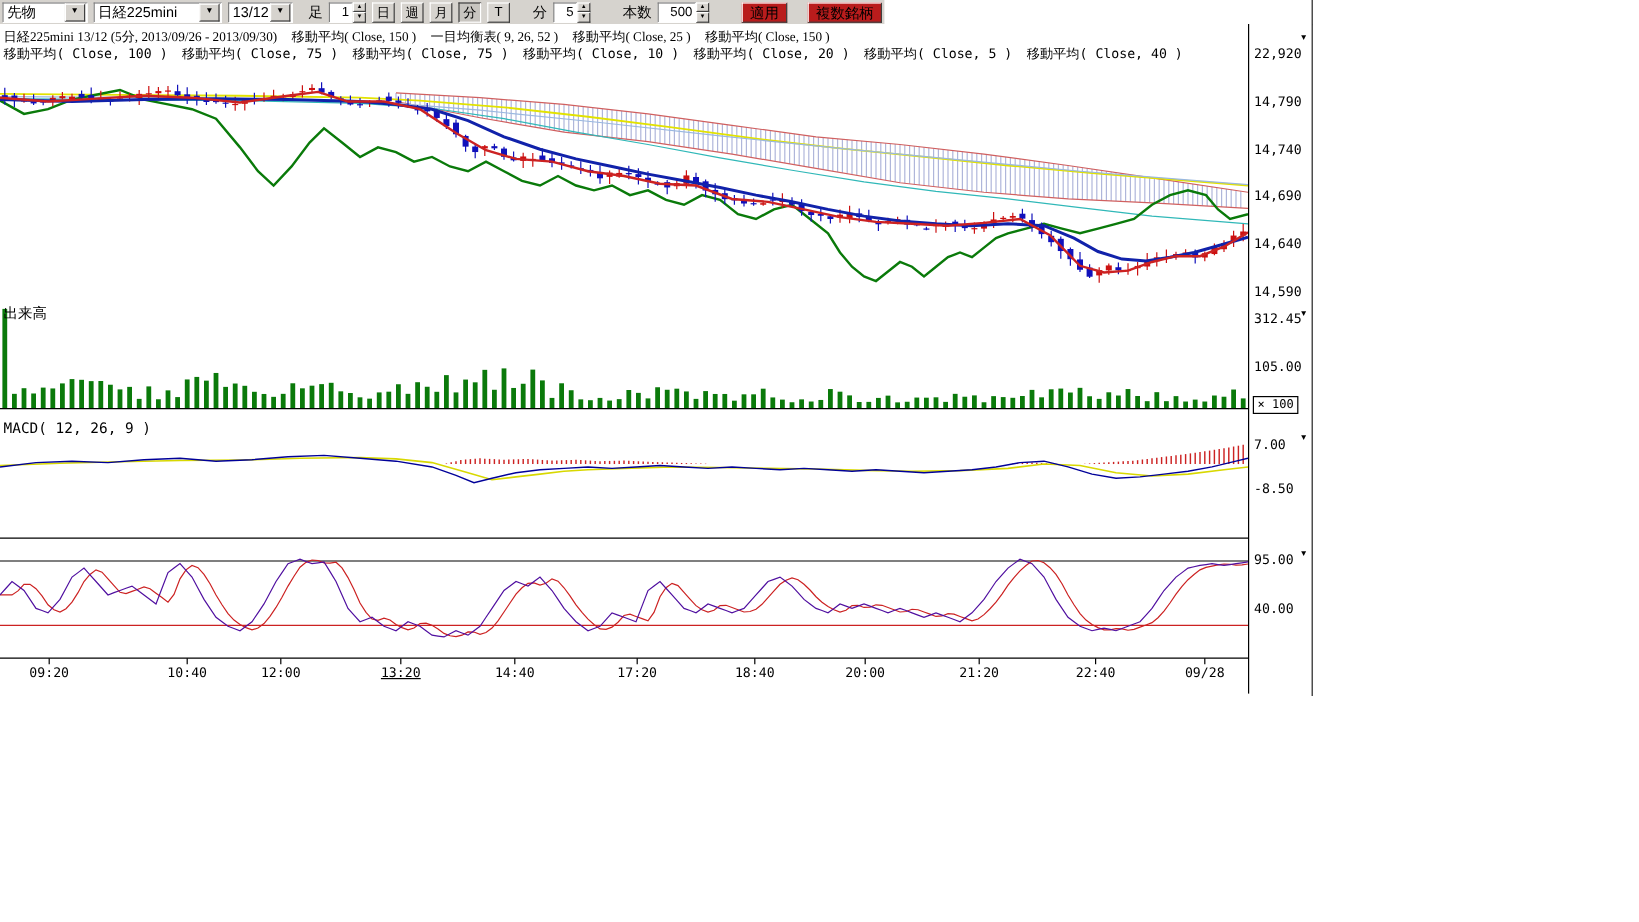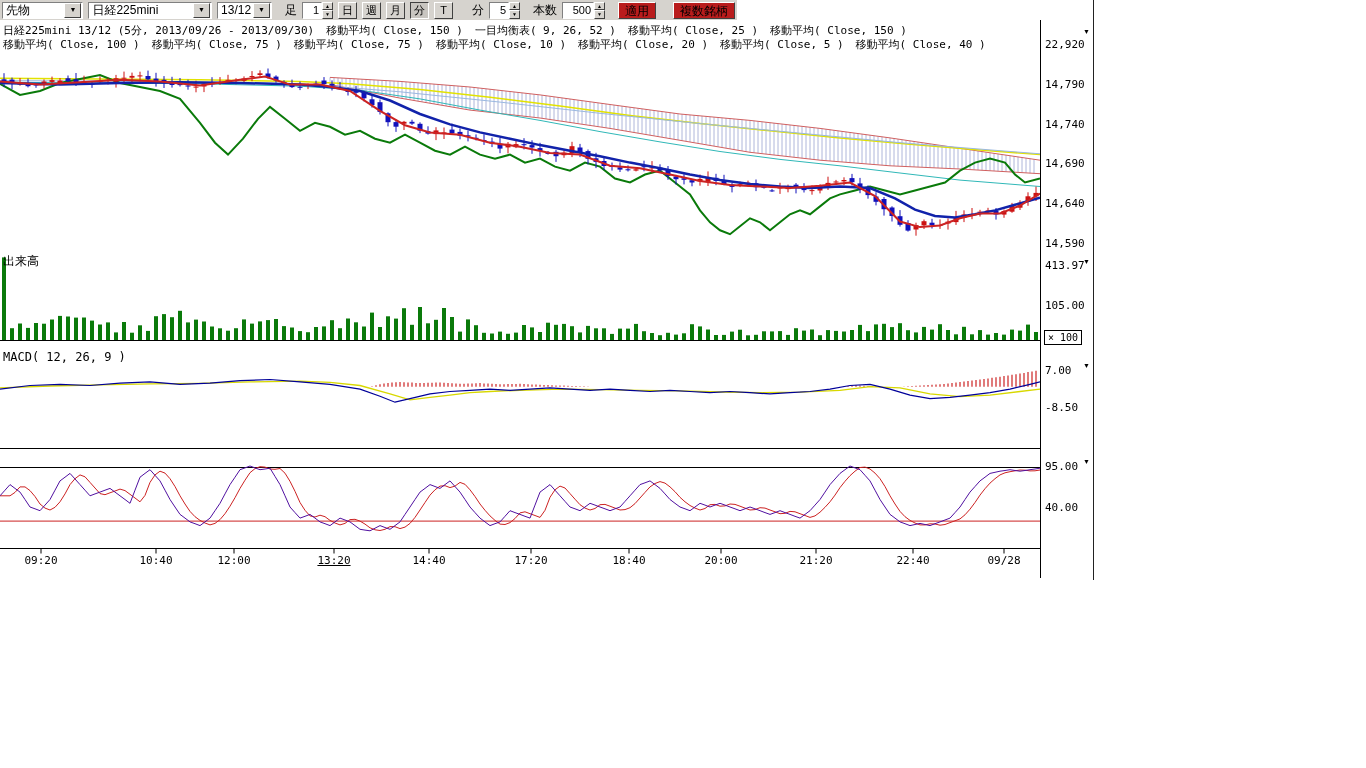--- a/index.html
+++ b/index.html
@@ -23,31 +23,31 @@
     font-size:11px;text-align:right;padding:1px 2px 0 0;box-sizing:border-box;}
   .spin-val.w20{width:20px}.spin-val.w30{width:32px}
   .spin-btns{display:flex;flex-direction:column;width:11px;}
   .spin-btns i{font-style:normal;flex:1;background:#d6d3ce;border:1px solid;
     border-color:#fff #404040 #404040 #fff;font-size:5px;line-height:6px;text-align:center;}
   .pbtn{height:17px;min-width:19px;background:#d6d3ce;border:1px solid;
     border-color:#fff #404040 #404040 #fff;font-size:11px;padding:0 2px;font-family:inherit;}
   .pbtn.pressed{border-color:#404040 #fff #fff #404040;background:#c8c5c0;}
   .cbtn{height:17px;background:#b91c1c;border:1px solid;border-color:#fff #404040 #404040 #fff;
     font-size:12px;padding:0 6px;font-family:inherit;white-space:nowrap;}
-  .ml8{margin-left:8px}.ml14{margin-left:14px}.ml6{margin-left:8px}.ml12{margin-left:12px}
+  .ml8{margin-left:8px}.ml14{margin-left:14px}.ml6{margin-left:22px}.ml12{margin-left:12px}
 
   
   .chart-area{position:absolute;left:0;top:20px;width:1093px;height:560px;background:#fff;
     border-right:1px solid #222;box-sizing:content-box;}
   .plot{position:absolute;left:0;top:0;width:1040px;height:558px;overflow:hidden;
     border-right:1px solid #000;}
   .plot svg{position:absolute;left:0;top:0;}
   .hdr{position:absolute;left:3px;display:flex;gap:12px;white-space:nowrap;
     font-family:"DejaVu Sans Mono",monospace;font-size:11px;color:#000;}
-  .hdr1{top:3px;}.hdr2{top:17px;}
+  .hdr1{top:3px;font-family:Liberation Serif, serif;}.hdr2{top:17px;}
   .pane-label{position:absolute;left:3px;font-family:"DejaVu Sans Mono",monospace;
     font-size:12px;color:#000;white-space:nowrap;}
   .lbl-volume{top:233px;}.lbl-macd{top:330px;}.lbl-stoch{top:430px;}
   .time-lbl{position:absolute;top:534px;width:40px;text-align:center;
     font-family:"DejaVu Sans Mono",monospace;font-size:11px;color:#000;}
 
   .right-axis{position:absolute;left:1041px;top:0;width:52px;height:558px;}
   .ax-lbl{position:absolute;left:4px;font-family:"DejaVu Sans Mono",monospace;
     font-size:11px;color:#000;white-space:nowrap;}
   .mult-badge{position:absolute;left:3px;top:310px;border:1px solid #000;background:#fff;
@@ -869,21 +869,21 @@
       </div>
 
     <div class="right-axis" id="right-axis">
       <div class="mult-badge">× 100</div>
     <span class="ax-lbl" style="top: 18px;">22,920</span>
         <span class="ax-lbl" style="top: 58px;">14,790</span>
         <span class="ax-lbl" style="top: 98px;">14,740</span>
         <span class="ax-lbl" style="top: 137px;">14,690</span>
         <span class="ax-lbl" style="top: 177px;">14,640</span>
         <span class="ax-lbl" style="top: 217px;">14,590</span>
-        <span class="ax-lbl" style="top: 239px;">413.97</span>
+        <span class="ax-lbl" style="top: 239px;">312.45</span>
         <span class="ax-lbl" style="top: 279px;">105.00</span>
         <span class="ax-lbl" style="top: 344px;">7.00</span>
         <span class="ax-lbl" style="top: 381px;">-8.50</span>
         <span class="ax-lbl" style="top: 440px;">95.00</span>
         <span class="ax-lbl" style="top: 481px;">40.00</span>
         <span class="pane-arrow" style="top: 8px;">▼</span>
         <span class="pane-arrow" style="top: 238px;">▼</span>
         <span class="pane-arrow" style="top: 342px;">▼</span>
         <span class="pane-arrow" style="top: 438px;">▼</span>
       </div>

